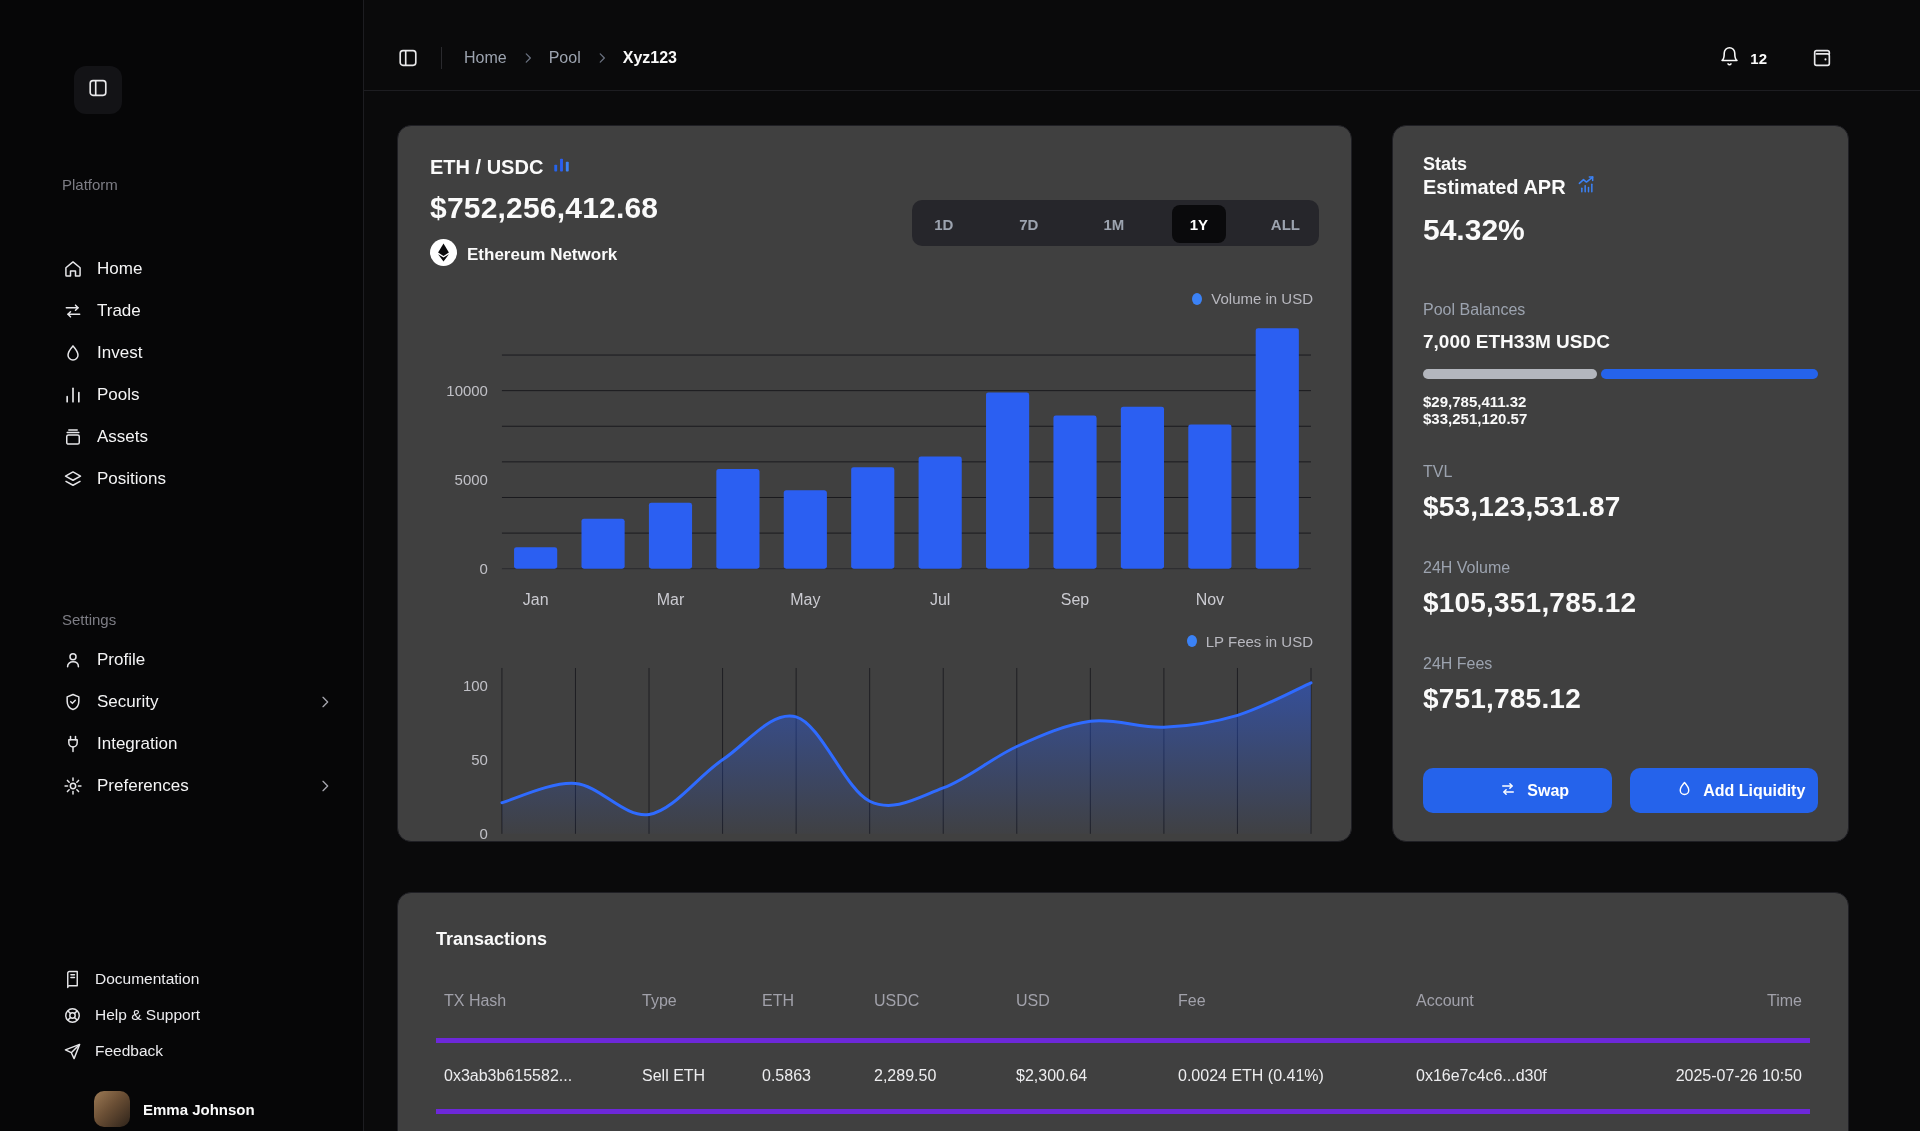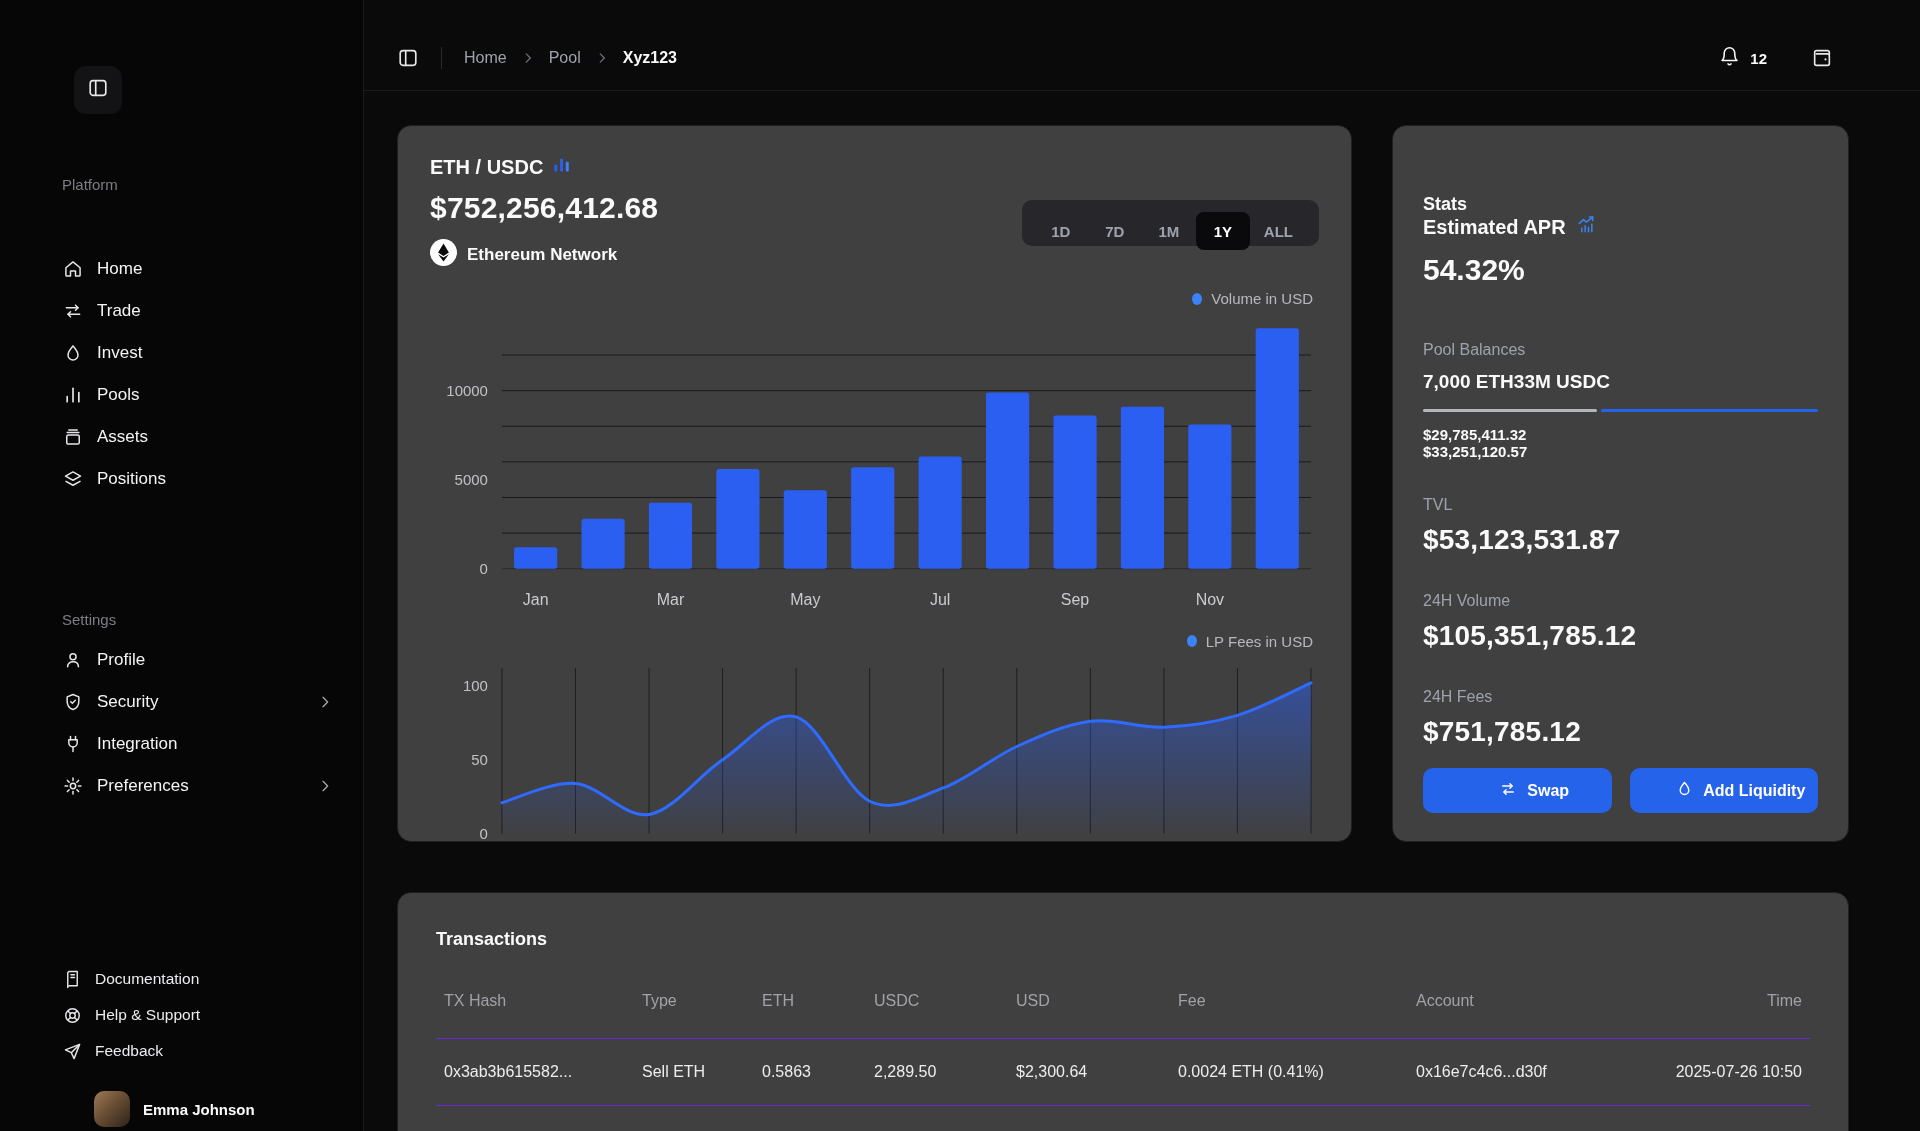--- a/index.html
+++ b/index.html
@@ -47,34 +47,34 @@
   .card { background:#404040; border:1px solid #1f1f24; border-radius:14px; }
 
   
   .chart-card { width:955px; height:717px; padding:30px 32px 10px 32px; overflow:hidden; }
   .chart-head { display:flex; justify-content:space-between; }
   .pair-row { display:flex; align-items:center; gap:10px; }
   .pair-name { font-size:20px; font-weight:700; }
   .price { font-size:30px; font-weight:700; margin-top:12px; letter-spacing:.2px; }
   .network-row { display:flex; align-items:center; gap:10px; margin-top:14px; }
   .network-name { font-size:17px; font-weight:700; }
-  .pill { background:#26262b; border-radius:10px; padding:12px; display:flex; margin-top:44px; height:46px; }
+  .pill { background:#26262b; border-radius:10px; padding:5px; display:flex; margin-top:44px; height:46px;gap:31px; }
   .range-btn { height:38px; min-width:54px; padding:0 14px; font-size:15px; font-weight:600; color:#9ca3af;
                background:transparent; border:none; border-radius:8px; font-family:inherit; cursor:pointer; }
   .range-btn.active { background:#0a0a0c; color:#ffffff; }
   .legend-row { display:flex; justify-content:flex-end; align-items:center; gap:9px; color:#b8b8bf; font-size:15px;
                 margin:20px 6px 8px 0; }
   .legend-dot { width:10px; height:12px; border-radius:50%; background:#3b82f6; }
   svg.chart { width:100%; display:block; }
   .tick { fill:#c0c0c6; font-size:15px; font-family:"Liberation Sans",sans-serif; }
   .xlab { fill:#cbcbd1; font-size:16px; font-family:"Liberation Sans",sans-serif; }
 
   
   .stats-card { flex:1; height:717px; padding:28px 30px; display:flex; flex-direction:column; overflow:hidden; }
-  .stats-title { font-size:18px; font-weight:700;margin-top:40px; }
+  .stats-title { font-size:18px; font-weight:700; }
   .apr-label-row { display:flex; align-items:center; gap:10px; }
   .apr-label { font-size:20px; font-weight:700; }
   .apr-value { font-size:30px; font-weight:700; margin-top:14px; }
   .pb-label { color:#9ca3af; font-size:16px; margin-top:54px; }
   .pb-amounts { display:flex; font-size:19px; font-weight:700; margin-top:12px; }
   .pb-bar { display:flex; gap:4px; margin-top:16px; height:10px; }
   .pb-left { background:#b3b6bd; border-radius:6px; }
   .pb-right { background:#2563eb; border-radius:6px; flex:1; }
   .pb-usd { display:flex; justify-content:space-between; font-size:15px; font-weight:600; margin-top:14px;flex-direction:column; }
   .metric-label { color:#9ca3af; font-size:16px; margin-top:36px; }
@@ -82,21 +82,21 @@
   .actions { display:flex; gap:18px; margin-top:auto; padding-top:20px; }
   .btn { flex:1; height:45px; border:none; border-radius:10px; background:#2563eb; color:#fff;
          font-size:16px; font-weight:700; font-family:inherit; display:flex; align-items:center;
          justify-content:center; gap:10px; cursor:pointer;padding-left:40px; }
 
   
   .tx-card { margin-top:50px; padding:36px 38px; min-height:420px; }
   .tx-title { font-size:18px; font-weight:700; }
   table.tx { width:100%; border-collapse:collapse; margin-top:42px; }
   table.tx th { color:#a1a1aa; font-weight:400; font-size:16px; text-align:left; padding:0 8px 28px 8px; }
-  table.tx td { font-size:16px; font-weight:500; color:#ededef; padding:24px 8px; border-top:1px solid #6d28d9; }
+  table.tx td { font-size:16px; font-weight:500; color:#ededef; padding:24px 8px; border-top:5px solid #6d28d9; }
   table.tx th:last-child, table.tx td:last-child { text-align:right; }
   .c0{width:198px}.c1{width:120px}.c2{width:112px}.c3{width:142px}.c4{width:162px}.c5{width:238px}.c6{width:250px}
 </style>
 </head>
 <body>
 
 <div class="app">
 
   <aside class="sidebar">
     <div class="logo-btn">

